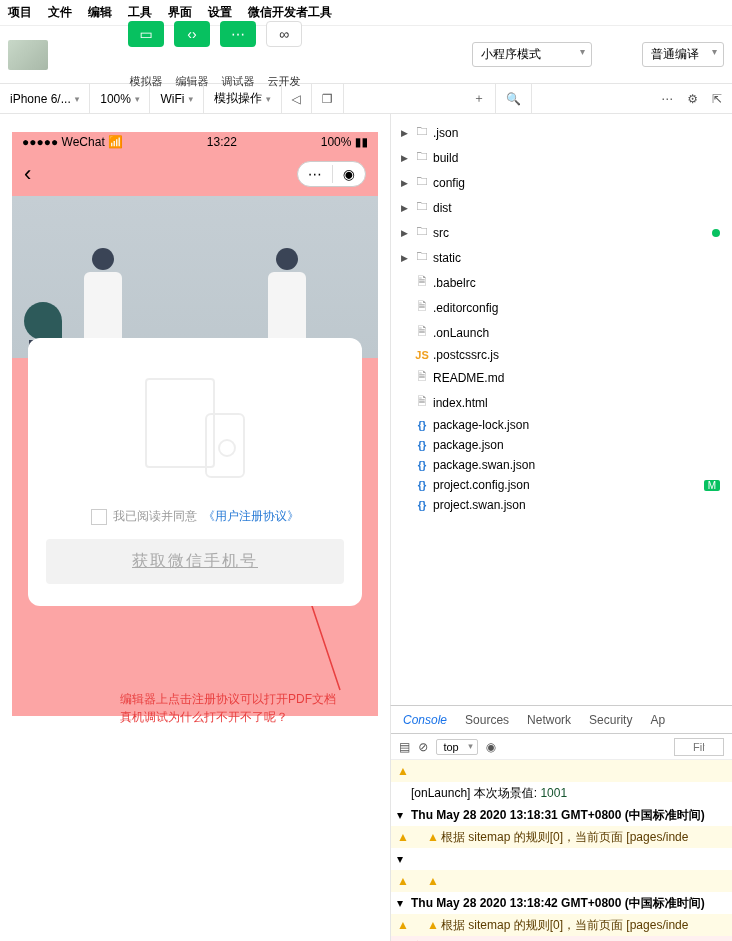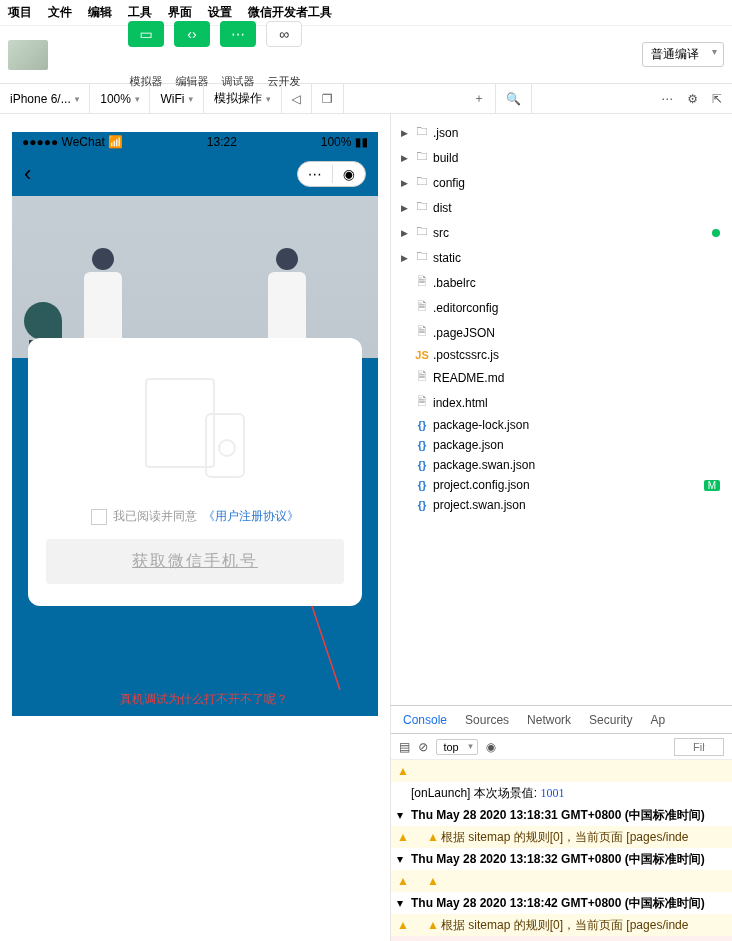--- a/index.html
+++ b/index.html
@@ -16,21 +16,21 @@
 .spacer { flex:1; }
 .modesel { border:1px solid #ccc; border-radius:3px; padding:3px 24px 3px 8px; position:relative; min-width:120px; }
 .modesel::after { content:"▾"; position:absolute; right:6px; top:3px; color:#888; font-size:10px; }
 .simbar { height:30px; display:flex; align-items:center; border-bottom:1px solid #e5e5e5; }
 .simcell { display:flex; align-items:center; gap:4px; padding:0 10px; border-right:1px solid #e5e5e5; height:100%; }
 .simcell .car { color:#888; font-size:9px; }
 .simicon { color:#555; font-size:12px; cursor:pointer; }
 .main { display:flex; height:620px; }
 
 .simwrap { width:390px; padding:18px 12px; display:flex; justify-content:center; }
-.phone { width:368px; background:#0369a1; position:relative; }
+.phone { width:368px; background:#fca5a5; position:relative; }
 .pstatus { height:20px; display:flex; align-items:center; justify-content:space-between; padding:0 10px; font-size:12px; color:#000; }
 .pnav { height:44px; display:flex; align-items:center; justify-content:space-between; padding:0 12px; }
 .back { font-size:22px; }
 .capsule { display:flex; align-items:center; background:#fff; border:1px solid #ccc; border-radius:18px; overflow:hidden; }
 .capsule div { padding:4px 10px; font-size:14px; }
 .capsule .sep { width:1px; height:18px; background:#ddd; padding:0; }
 .illust { height:162px; position:relative; overflow:hidden; background:linear-gradient(#c5ced4,#bec8ce); }
 .doctor { position:absolute; bottom:0; width:42px; height:110px; }
 .doctor.d1 { left:70px; }
 .doctor.d2 { right:70px; }
@@ -59,34 +59,34 @@
 .folder { color:#555; }
 .js { color:#f0a020; font-weight:bold; font-size:10px; }
 .json { color:#2b7cd6; font-weight:bold; }
 .file { color:#888; }
 .badge { margin-left:auto; margin-right:6px; }
 .dot { width:8px; height:8px; background:#07c160; border-radius:50%; }
 .mbadge { background:#07c160; color:#fff; font-size:10px; padding:0 4px; border-radius:2px; }
 
 .devtools { border-top:1px solid #ccc; }
 .dtabs { height:28px; display:flex; align-items:center; gap:18px; padding:0 12px; border-bottom:1px solid #ccc; color:#555; }
-.dtabs .active { color:#1a73e8; }
+.dtabs .active { color:#1a73e8;font-style:italic; }
 .dbar { height:26px; display:flex; align-items:center; gap:8px; padding:0 8px; border-bottom:1px solid #eee; }
 .dbar .ctx { border:1px solid #ccc; border-radius:2px; padding:1px 18px 1px 6px; font-size:11px; position:relative; }
 .dbar .ctx::after { content:"▾"; position:absolute; right:4px; top:1px; font-size:9px; color:#888; }
 .dbar input { border:1px solid #ccc; padding:2px 18px; font-size:11px; width:50px; }
 .console { font-family:Menlo,Consolas,monospace; font-size:11px; line-height:1.5; overflow:hidden; }
 .log { padding:2px 6px; display:flex; gap:4px; align-items:flex-start; }
 .log.warn { background:#fffbe5; color:#5c3c00; }
 .log.err { background:#fff0f0; color:#c00; }
 .log .m { flex:1; white-space:pre-wrap; word-break:break-all; }
 .log .t { width:10px; flex-shrink:0; }
 .wico { color:#e8a400; }
 .eico { color:#e83f3f; }
-.num { color:#1d4ed8;font-family:Liberation Serif, serif; }
+.num { color:#14532d; }
 </style>
 </head>
 <body>
 
 <div class="menubar" id="menubar">
     <span>项目</span>
     <span>文件</span>
     <span>编辑</span>
     <span>工具</span>
     <span>界面</span>
@@ -107,20 +107,21 @@
     </div>
   <div class="tbtn green">
       <div class="ico">⋯</div>
       <div class="lbl">调试器</div>
     </div>
   <div class="tbtn plain">
       <div class="ico">∞</div>
       <div class="lbl">云开发</div>
     </div>
   <div class="spacer"></div>
+  <div class="modesel">小程序模式</div>
   <div style="width:30px"></div>
   <div class="modesel" style="min-width:60px">普通编译</div>
 </div>
 
 <div class="simbar">
   <div class="simcell">
       <span>iPhone 6/...</span>
       <span class="car">▾</span>
     </div>
   <div class="simcell">
@@ -241,21 +242,21 @@
           <span>.babelrc</span>
         </div>
         <div class="node" style="padding-left: 10px;">
           <span class="tw"></span>
           <span class="fic file">🗎</span>
           <span>.editorconfig</span>
         </div>
         <div class="node" style="padding-left: 10px;">
           <span class="tw"></span>
           <span class="fic file">🗎</span>
-          <span>.pageJSON</span>
+          <span>.onLaunch</span>
         </div>
         <div class="node" style="padding-left: 10px;">
           <span class="tw"></span>
           <span class="fic js">JS</span>
           <span>.postcssrc.js</span>
         </div>
         <div class="node" style="padding-left: 10px;">
           <span class="tw"></span>
           <span class="fic file">🗎</span>
           <span>README.md</span>
@@ -297,20 +298,21 @@
 
 <svg class="arrow" style="left:230px;top:412px" width="140" height="290">
   <defs>
       <marker id="ah" markerWidth="8" markerHeight="8" refX="6" refY="3" orient="auto">
         <path d="M0,0 L6,3 L0,6 Z" fill="#e83f3f"></path>
       </marker>
     </defs>
   <line x1="20" y1="8" x2="110" y2="278" stroke="#e83f3f" stroke-width="1.5" marker-start="url(#ah)"></line>
 </svg>
 <div class="annot">
+  <div>编辑器上点击注册协议可以打开PDF文档</div>
   <div>真机调试为什么打不开不了呢？</div>
 </div>
 
 <div class="devtools" style="position:absolute;left:390px;right:0;top:705px;bottom:0;border-left:1px solid #e5e5e5">
   <div class="dtabs" id="dtabs">
       <span class="active">Console</span>
       <span>Sources</span>
       <span>Network</span>
       <span>Security</span>
       <span>Ap</span>
@@ -336,21 +338,20 @@
         <span class="m" style="font-weight: bold;">Thu May 28 2020 13:18:31 GMT+0800 (中国标准时间)</span>
       </div>
       <div class="log warn">
         <span class="t"><span class="wico">▲</span></span>
         <span style="width: 12px; display: inline-block;"></span>
         <span class="t"><span class="wico">▲</span></span>
         <span class="m">根据 sitemap 的规则[0]，当前页面 [pages/inde</span>
       </div>
       <div class="log plain">
         <span class="t">▾</span>
-        <span class="m" style="font-weight: bold;">Thu May 28 2020 13:18:32 GMT+0800 (中国标准时间)</span>
       </div>
       <div class="log warn">
         <span class="t"><span class="wico">▲</span></span>
         <span style="width: 12px; display: inline-block;"></span>
         <span class="t"><span class="wico">▲</span></span>
       </div>
       <div class="log plain">
         <span class="t">▾</span>
         <span class="m" style="font-weight: bold;">Thu May 28 2020 13:18:42 GMT+0800 (中国标准时间)</span>
       </div>

